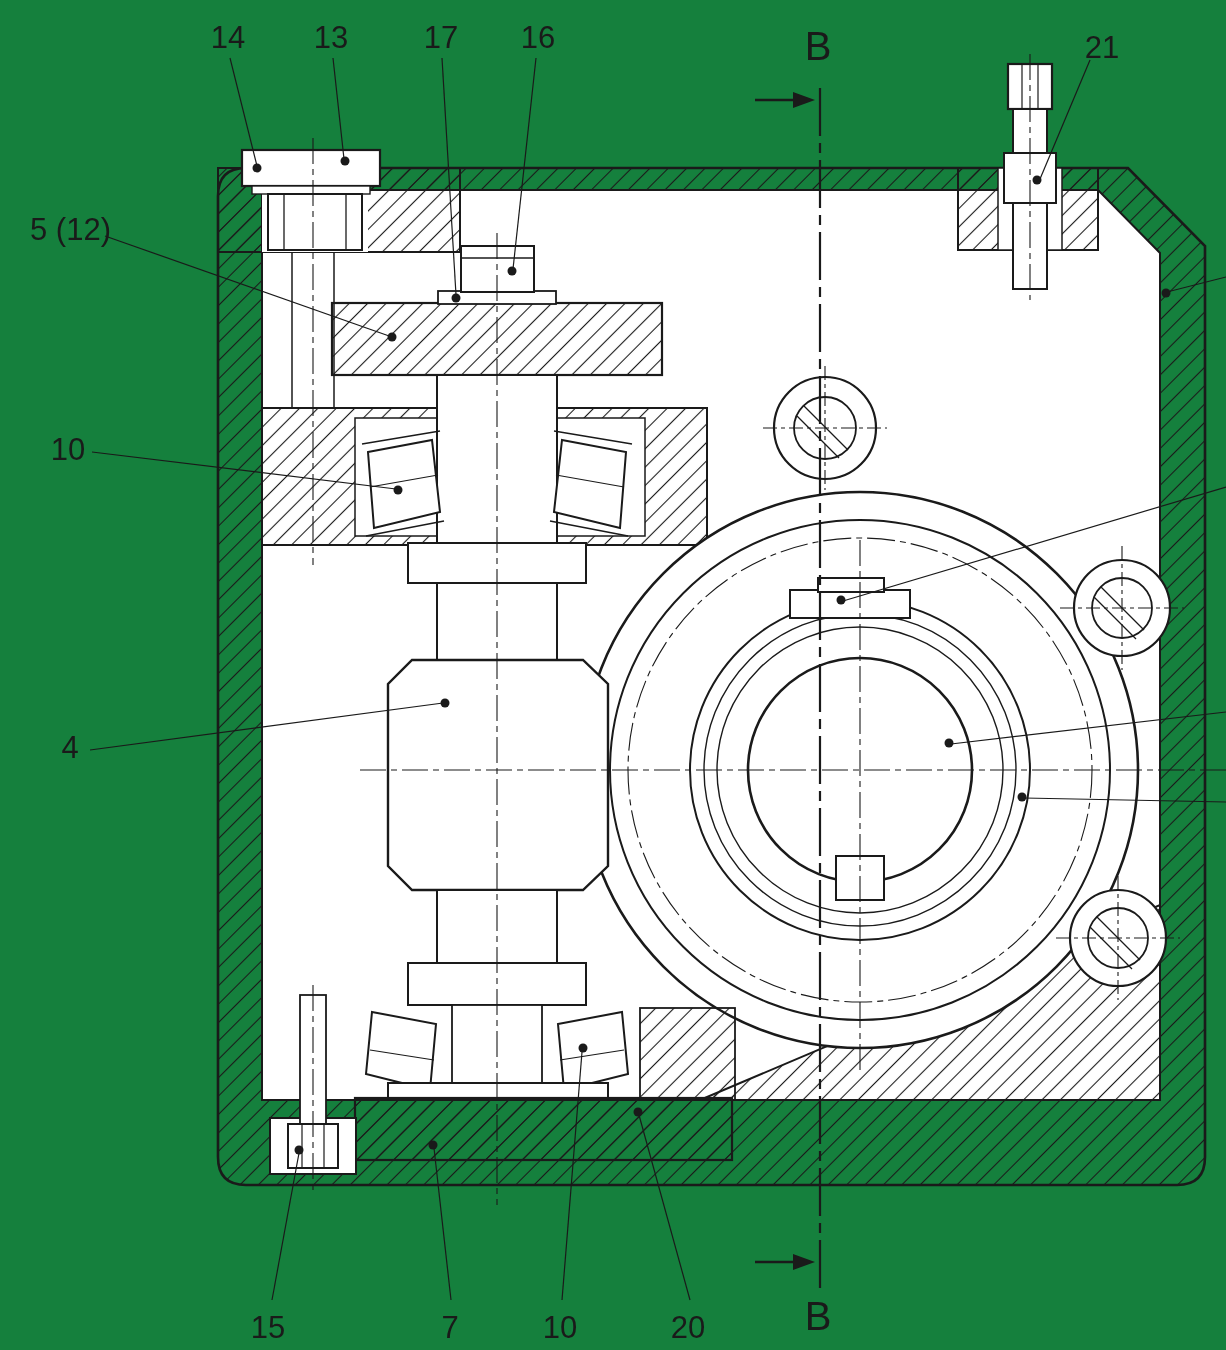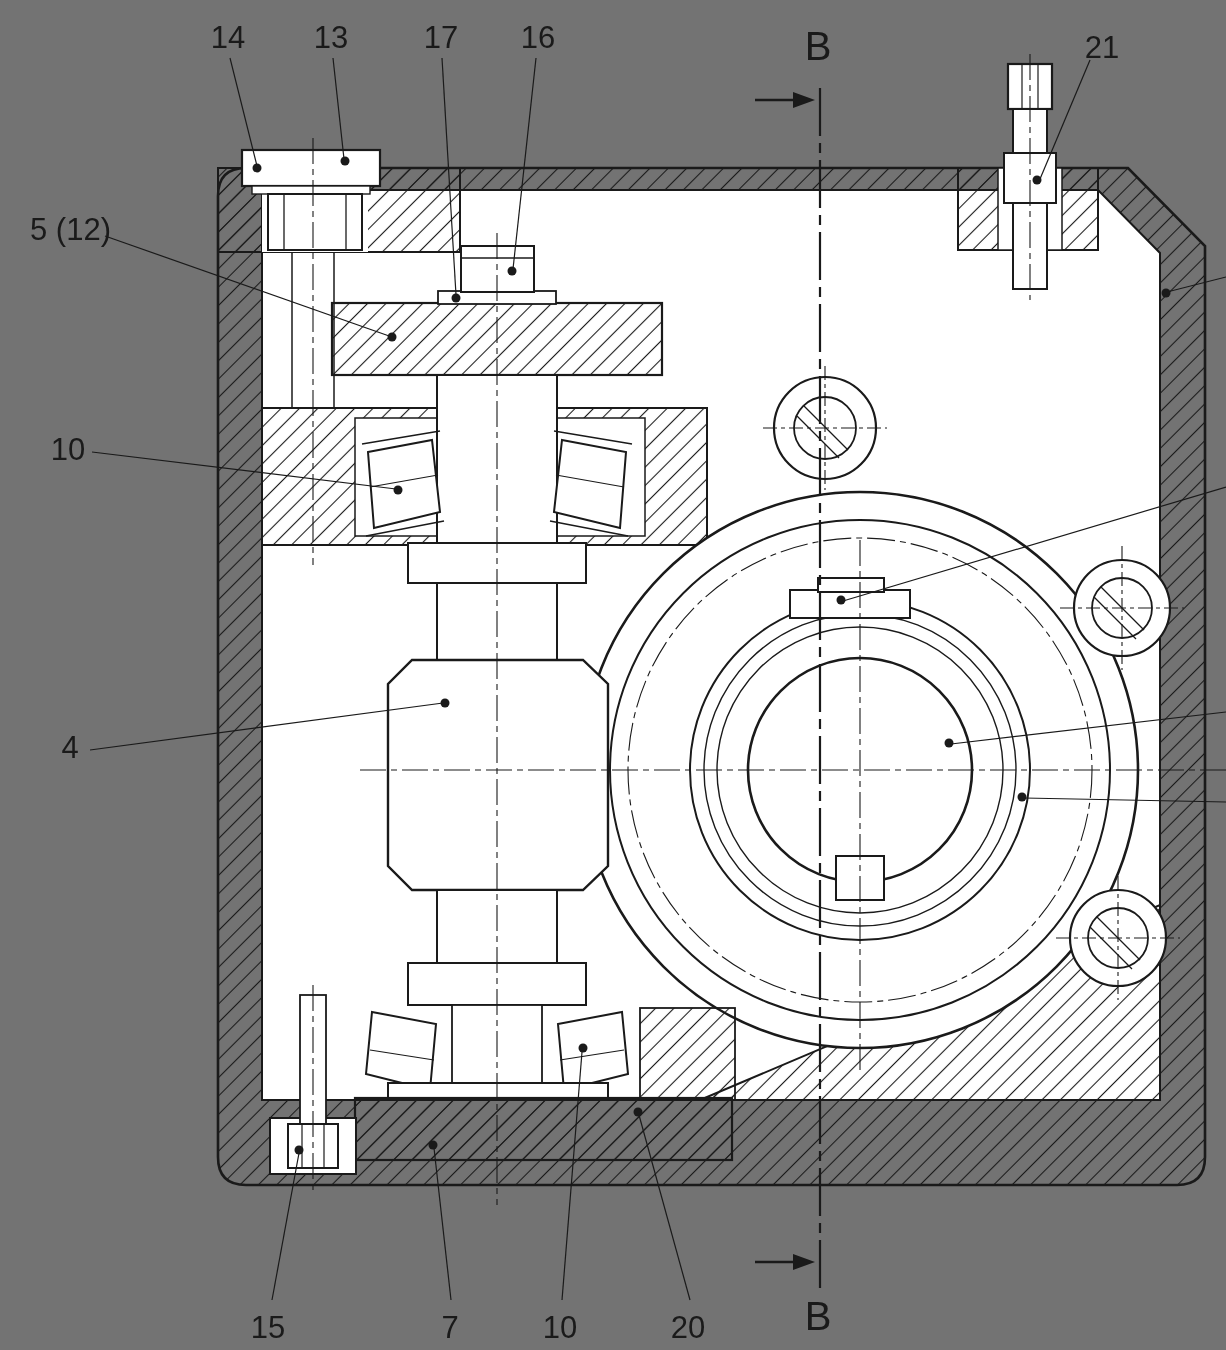--- a/index.html
+++ b/index.html
@@ -1,20 +1,20 @@
 <!DOCTYPE html>
 <html><head>
 <meta charset="utf-8">
 <style>
   html, body { margin: 0; padding: 0; background: #ffffff; }
   .stage {
     position: relative;
     width: 1226px;
     height: 1350px;
-    background: #737373;
+    background: #15803d;
     overflow: hidden;
   }
   svg { display: block; }
   text {
     font-family: "Liberation Sans", sans-serif;
     fill: #1a1a1a;
   }
   .callout { font-size: 31px; }
   .section-label { font-size: 40px; }
 </style>

